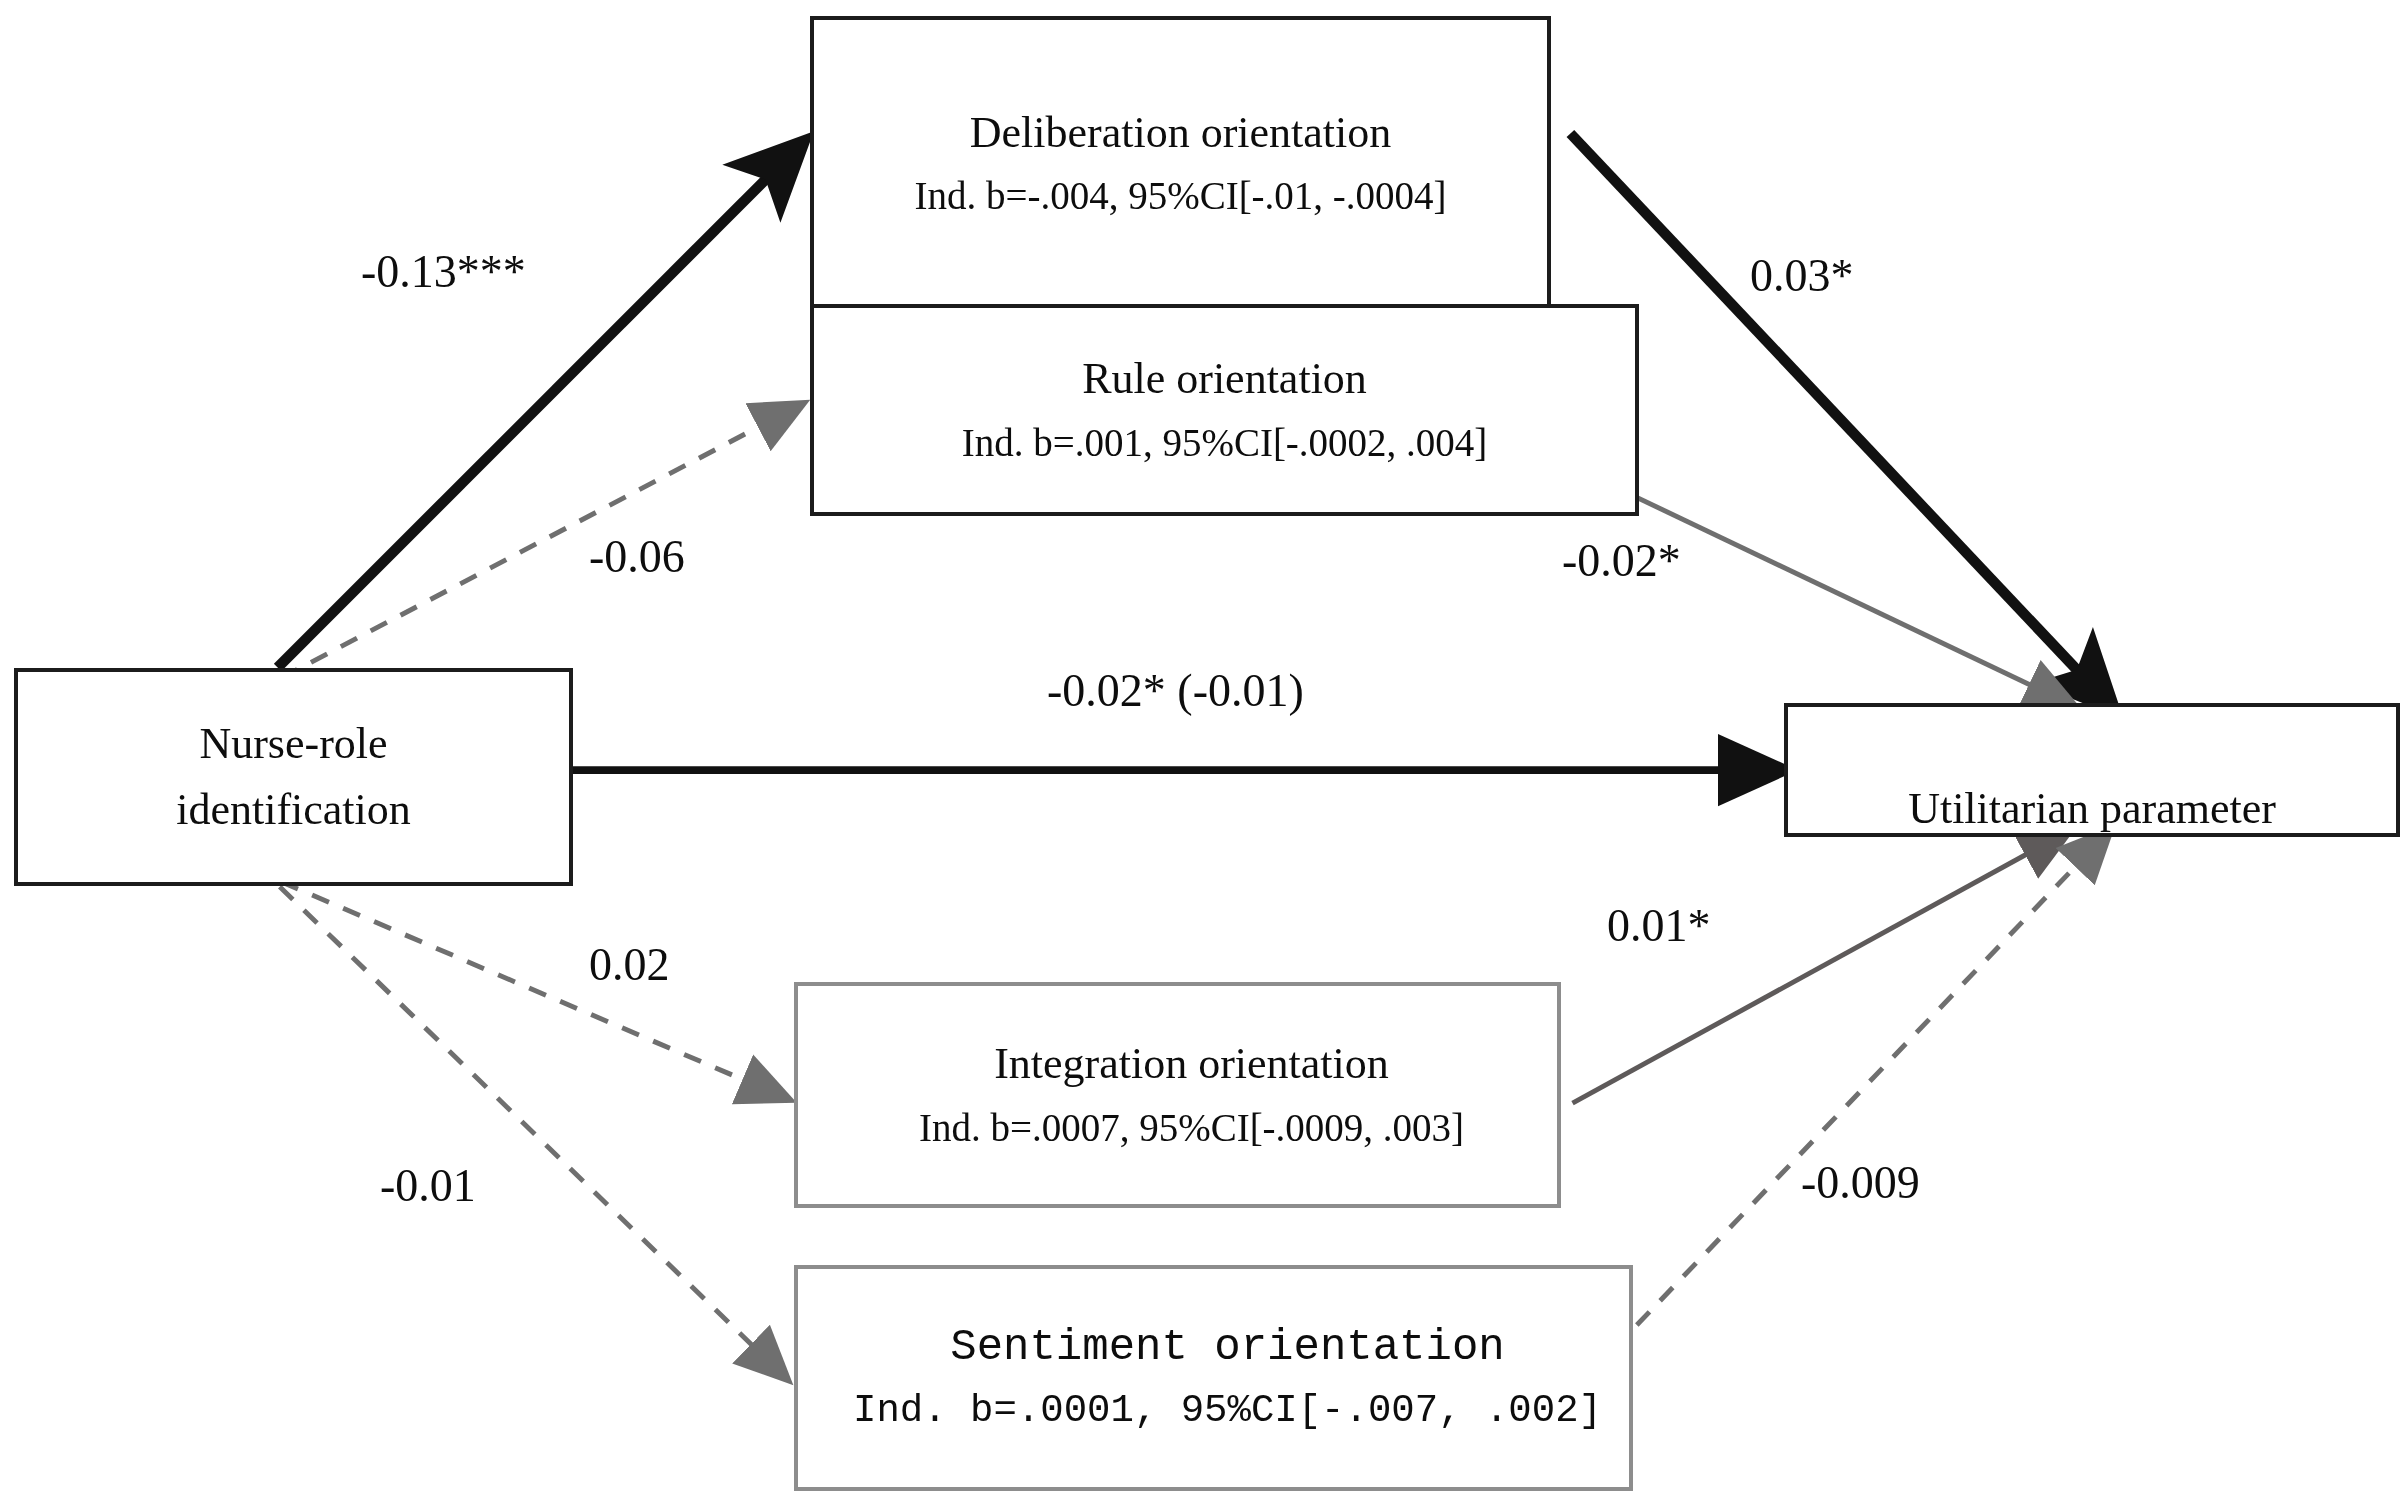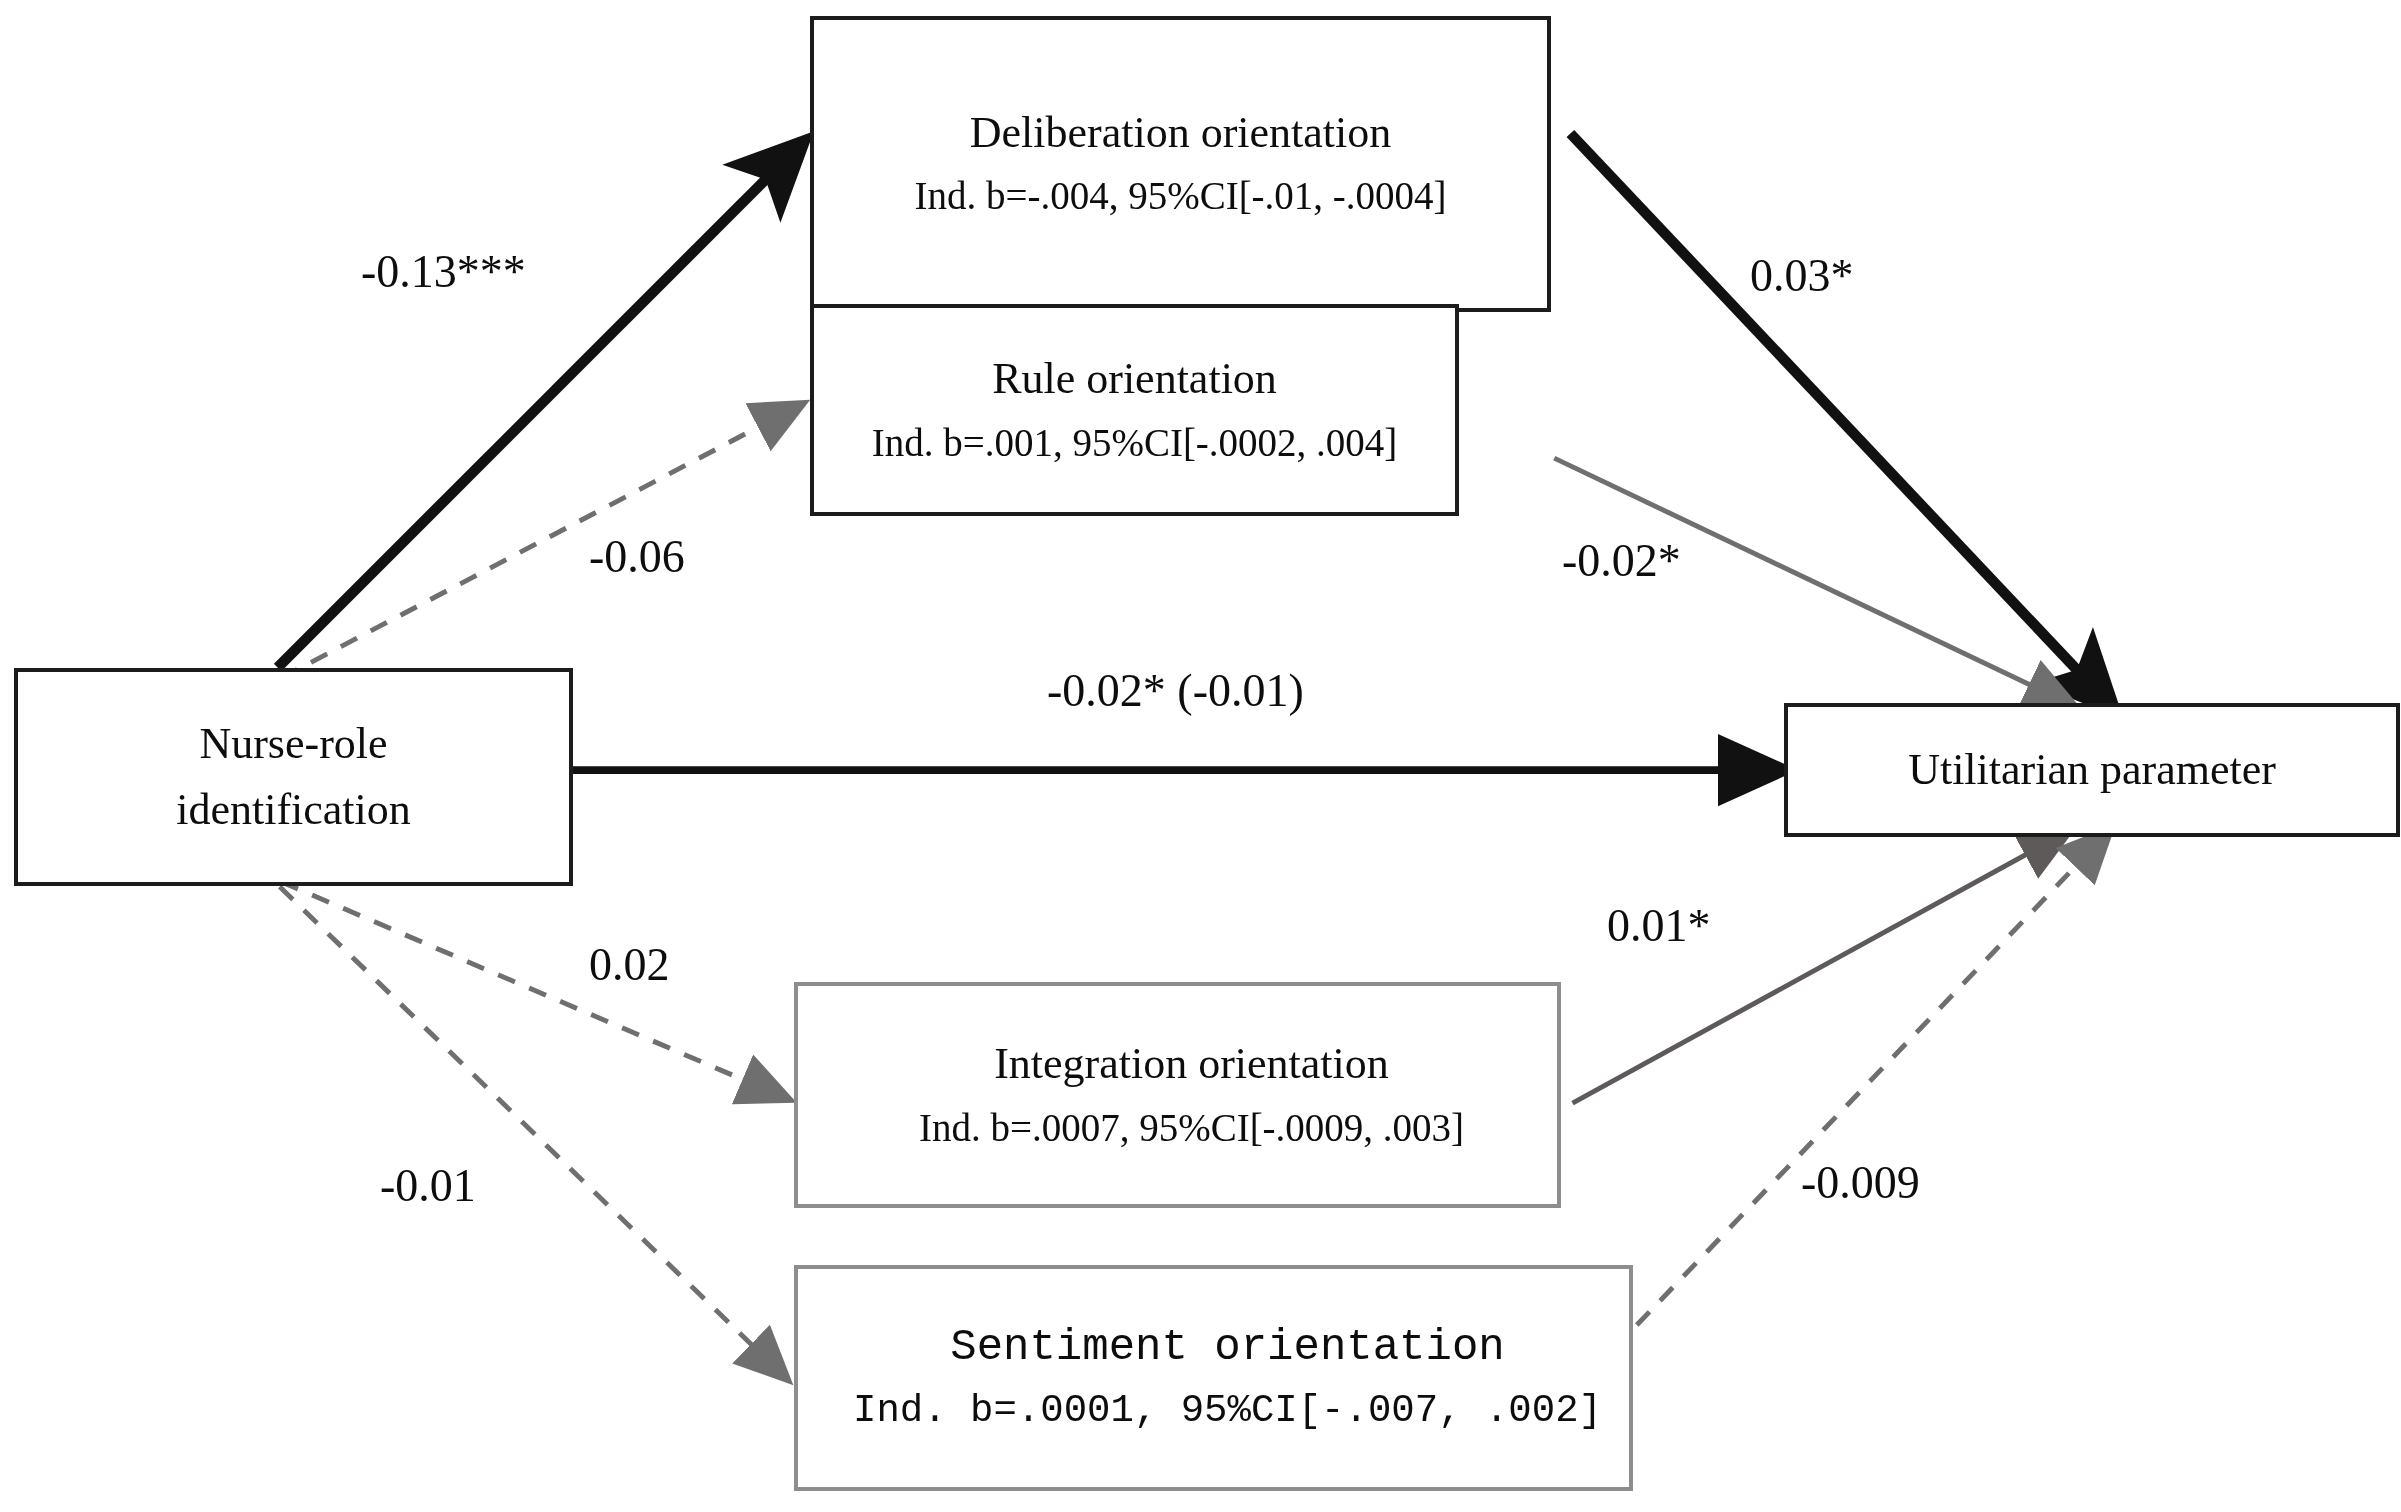--- a/index.html
+++ b/index.html
@@ -107,36 +107,36 @@
   <div class="node dark" style="left:14px; top:668px; width:559px; height:218px;">
     <div class="node-title two-line">Nurse-role</div>
     <div class="node-title two-line" style="margin-top:17px;">identification</div>
   </div>
 
   <div class="node dark" style="left:810px; top:15.5px; width:741px; height:296px;">
     <div class="node-title">Deliberation orientation</div>
     <div class="node-sub">Ind. b=-.004, 95%CI[-.01, -.0004]</div>
   </div>
 
-  <div class="node dark" style="left:810px; top:304px; width:649px; height:212px;">
+  <div class="node dark" style="left:810px; top:304px; width:829px; height:212px;">
     <div class="node-title">Rule orientation</div>
     <div class="node-sub">Ind. b=.001, 95%CI[-.0002, .004]</div>
   </div>
 
   <div class="node gray" style="left:794px; top:982px; width:767px; height:226px;">
     <div class="node-title">Integration orientation</div>
     <div class="node-sub">Ind. b=.0007, 95%CI[-.0009, .003]</div>
   </div>
 
   <div class="node gray" style="left:794px; top:1265px; width:839px; height:226px;font-family:Liberation Mono, monospace;">
     <div class="node-title">Sentiment orientation</div>
     <div class="node-sub">Ind. b=.0001, 95%CI[-.007, .002]</div>
   </div>
 
-  <div class="node dark" style="left:1784px; top:703px; width:616px; height:134px;">
+  <div class="node dark" style="left:1784px; top:703px; width:616px; height:134px;justify-content:flex-end;">
     <div class="node-title">Utilitarian parameter</div>
   </div>
 
   <div class="edge-label" style="left:361px; top:249px;">-0.13***</div>
 
   <div class="edge-label" style="left:589px; top:534px;">-0.06</div>
 
   <div class="edge-label" style="left:589px; top:942px;">0.02</div>
 
   <div class="edge-label" style="left:380px; top:1163px;">-0.01</div>

